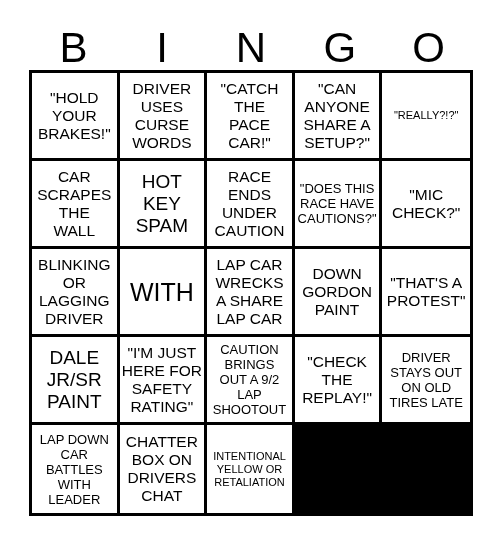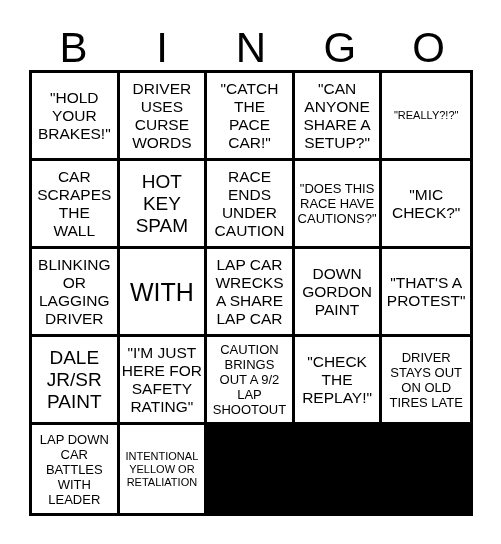--- a/index.html
+++ b/index.html
@@ -203,19 +203,25 @@
 TIRES LATE</span>
       </div>
       <div class="cell">
         <span class="cell-text fs-sm">LAP DOWN
 CAR
 BATTLES
 WITH
 LEADER</span>
       </div>
       <div class="cell">
+        <span class="cell-text fs-md">CHATTER
+BOX ON
+DRIVERS
+CHAT</span>
+      </div>
+      <div class="cell">
         <span class="cell-text fs-xs">INTENTIONAL
 YELLOW OR
 RETALIATION</span>
       </div>
     </div>
 
 </div>
 
 </body></html>

